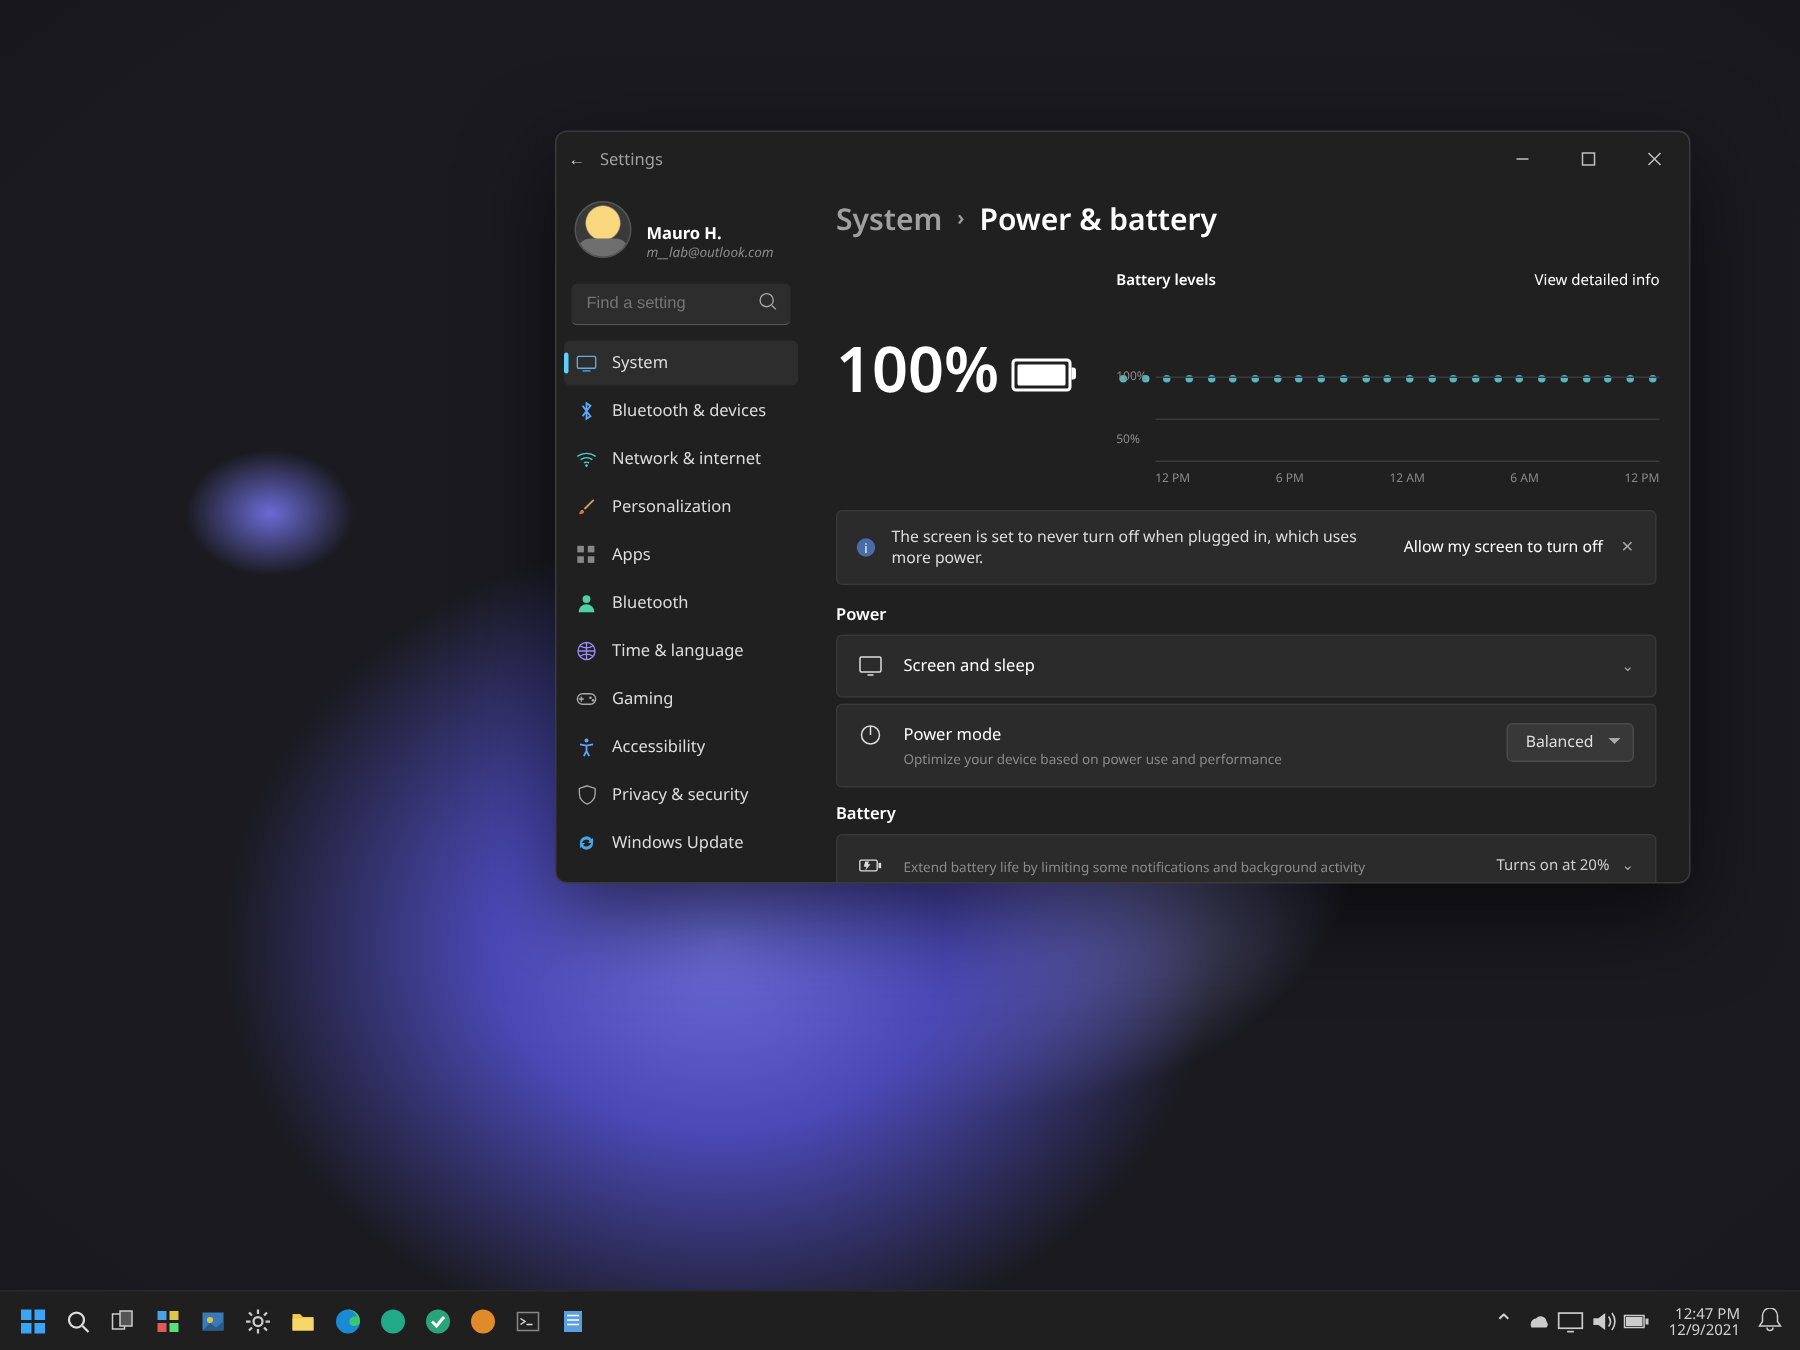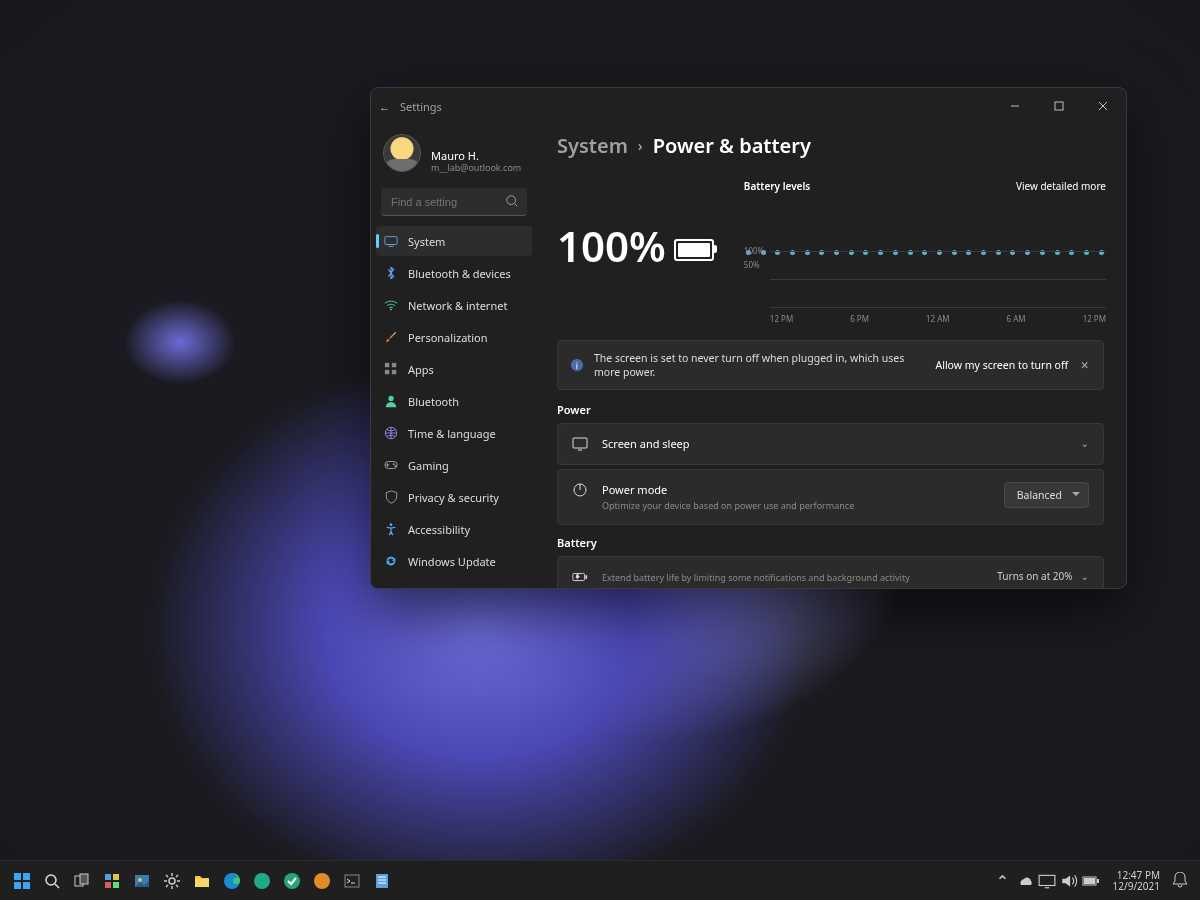--- a/index.html
+++ b/index.html
@@ -35,22 +35,22 @@
   .window{position:absolute;left:370px;top:87px;width:755px;height:500px;background:var(--win);border:1px solid var(--win-border);border-radius:8px;box-shadow:0 20px 60px rgba(0,0,0,.6);color:var(--text);display:flex;flex-direction:column;overflow:hidden;}
   .titlebar{height:36px;display:flex;align-items:center;justify-content:space-between;padding:0 1px 0 8px;}
   .tb-left2{display:flex;align-items:center;gap:10px;color:var(--muted);font-size:11px;}
   .wbtns{display:flex;}
   .wbtn{width:44px;height:28px;display:flex;align-items:center;justify-content:center;color:#c0c0c0;}
   .body{flex:1;display:flex;min-height:0;}
   .sidebar{width:166px;padding:0 0 0 0px;box-sizing:border-box;flex:none;}
   .profile{display:flex;align-items:center;gap:10px;padding:8px 10px 12px 12px;}
   .avatar{width:36px;height:36px;border-radius:50%;background:radial-gradient(circle at 50% 38%,#f9d77e 0 11px,transparent 12px),linear-gradient(#3a3a3a,#3a3a3a);border:1px solid #555;position:relative;overflow:hidden;}
   .avatar::after{content:"";position:absolute;inset:auto 0 -2px 0;height:14px;background:#6e6e6e;border-radius:10px 10px 0 0;}
-  .pname{font-size:11px;font-weight:400;line-height:13px;margin-top:17px;}
-  .pemail{font-size:9px;color:var(--muted2);line-height:12px;}
+  .pname{font-size:11px;font-weight:700;line-height:13px;margin-top:17px;}
+  .pemail{font-size:9px;color:var(--muted2);line-height:12px;font-style:italic;}
   .search{margin:2px 10px 8px 10px;position:relative;}
   .search input{width:100%;height:28px;box-sizing:border-box;background:#2d2d2d;border:none;border-bottom:1px solid #555;border-radius:4px;color:#ddd;font-size:11px;padding:0 26px 0 10px;outline:none;}
   .search .sicon{position:absolute;right:8px;top:6px;color:#aaa;}
   .nav{display:flex;flex-direction:column;gap:2px;padding:2px 5px;}
   .navitem{display:flex;align-items:center;gap:10px;height:30px;border-radius:4px;padding:0 8px;font-size:11px;color:#ddd;cursor:default;position:relative;}
   .navitem.sel{background:var(--nav-sel);}
   .navitem.sel::before{content:"";position:absolute;left:0px;top:8px;bottom:8px;width:3px;background:var(--accent);border-radius:3px;}
   .navicon{width:14px;height:14px;flex:none;display:flex;align-items:center;justify-content:center;}
   .content{flex:1;padding:0 10px 0 20px;overflow-y:auto;position:relative;}
   .content::-webkit-scrollbar{width:4px;}
@@ -209,34 +209,34 @@
                 <rect x="1" y="2" width="14" height="8" rx="4" fill="none" stroke="#aaa"></rect>
                 <circle cx="11" cy="5" r="1" fill="#aaa"></circle>
                 <circle cx="13" cy="7" r="1" fill="#aaa"></circle>
                 <path d="M4 4v4M2 6h4" stroke="#aaa"></path>
               </svg>
             </span>
             <span>Gaming</span>
           </div>
         <div class="navitem">
             <span class="navicon">
+              <svg width="14" height="14" viewBox="0 0 16 16">
+                <circle cx="8" cy="3" r="1.5" fill="#60a5fa"></circle>
+                <path d="M3 6l5 1 5-1M8 7v4l-2 4M8 11l2 4" stroke="#60a5fa" fill="none" stroke-width="1.4"></path>
+              </svg>
+            </span>
+            <span>Accessibility</span>
+          </div>
+        <div class="navitem">
+            <span class="navicon">
               <svg width="13" height="14" viewBox="0 0 14 16">
                 <path d="M7 1l6 2v4c0 4-3 7-6 8-3-1-6-4-6-8V3z" fill="none" stroke="#aaa"></path>
               </svg>
             </span>
             <span>Privacy &amp; security</span>
-          </div>
-        <div class="navitem">
-            <span class="navicon">
-              <svg width="14" height="14" viewBox="0 0 16 16">
-                <circle cx="8" cy="3" r="1.5" fill="#60a5fa"></circle>
-                <path d="M3 6l5 1 5-1M8 7v4l-2 4M8 11l2 4" stroke="#60a5fa" fill="none" stroke-width="1.4"></path>
-              </svg>
-            </span>
-            <span>Accessibility</span>
           </div>
         <div class="navitem">
             <span class="navicon">
               <svg width="14" height="14" viewBox="0 0 16 16">
                 <path d="M3 8a5 5 0 019-3l1-1v4h-4l1.5-1.5A3.5 3.5 0 004.5 8M13 8a5 5 0 01-9 3l-1 1V8h4l-1.5 1.5A3.5 3.5 0 0011.5 8" fill="#4aa3e0"></path>
               </svg>
             </span>
             <span>Windows Update</span>
           </div>
       </div>
@@ -252,26 +252,26 @@
       <div class="hero">
         <div class="hero-left">
           <div class="pct">100%</div>
           <div class="batt-ic">
               <div class="fill"></div>
             </div>
         </div>
         <div class="chart">
           <div class="chart-head">
             <span class="lbl">Battery levels</span>
-            <span class="link">View detailed more</span>
+            <span class="link">View detailed info</span>
           </div>
           <div class="chart-body">
             <span class="yl" style="top:-2px">100%</span>
             <div class="grid" style="top:4px"></div>
-            <span class="yl" style="top:12px">50%</span>
+            <span class="yl" style="top:40px">50%</span>
             <div class="grid" style="top:32px"></div>
             <div class="grid" style="top:60px"></div>
             <ul class="dots">
               <li></li>
                 <li></li>
                 <li></li>
                 <li></li>
                 <li></li>
                 <li></li>
                 <li></li>

